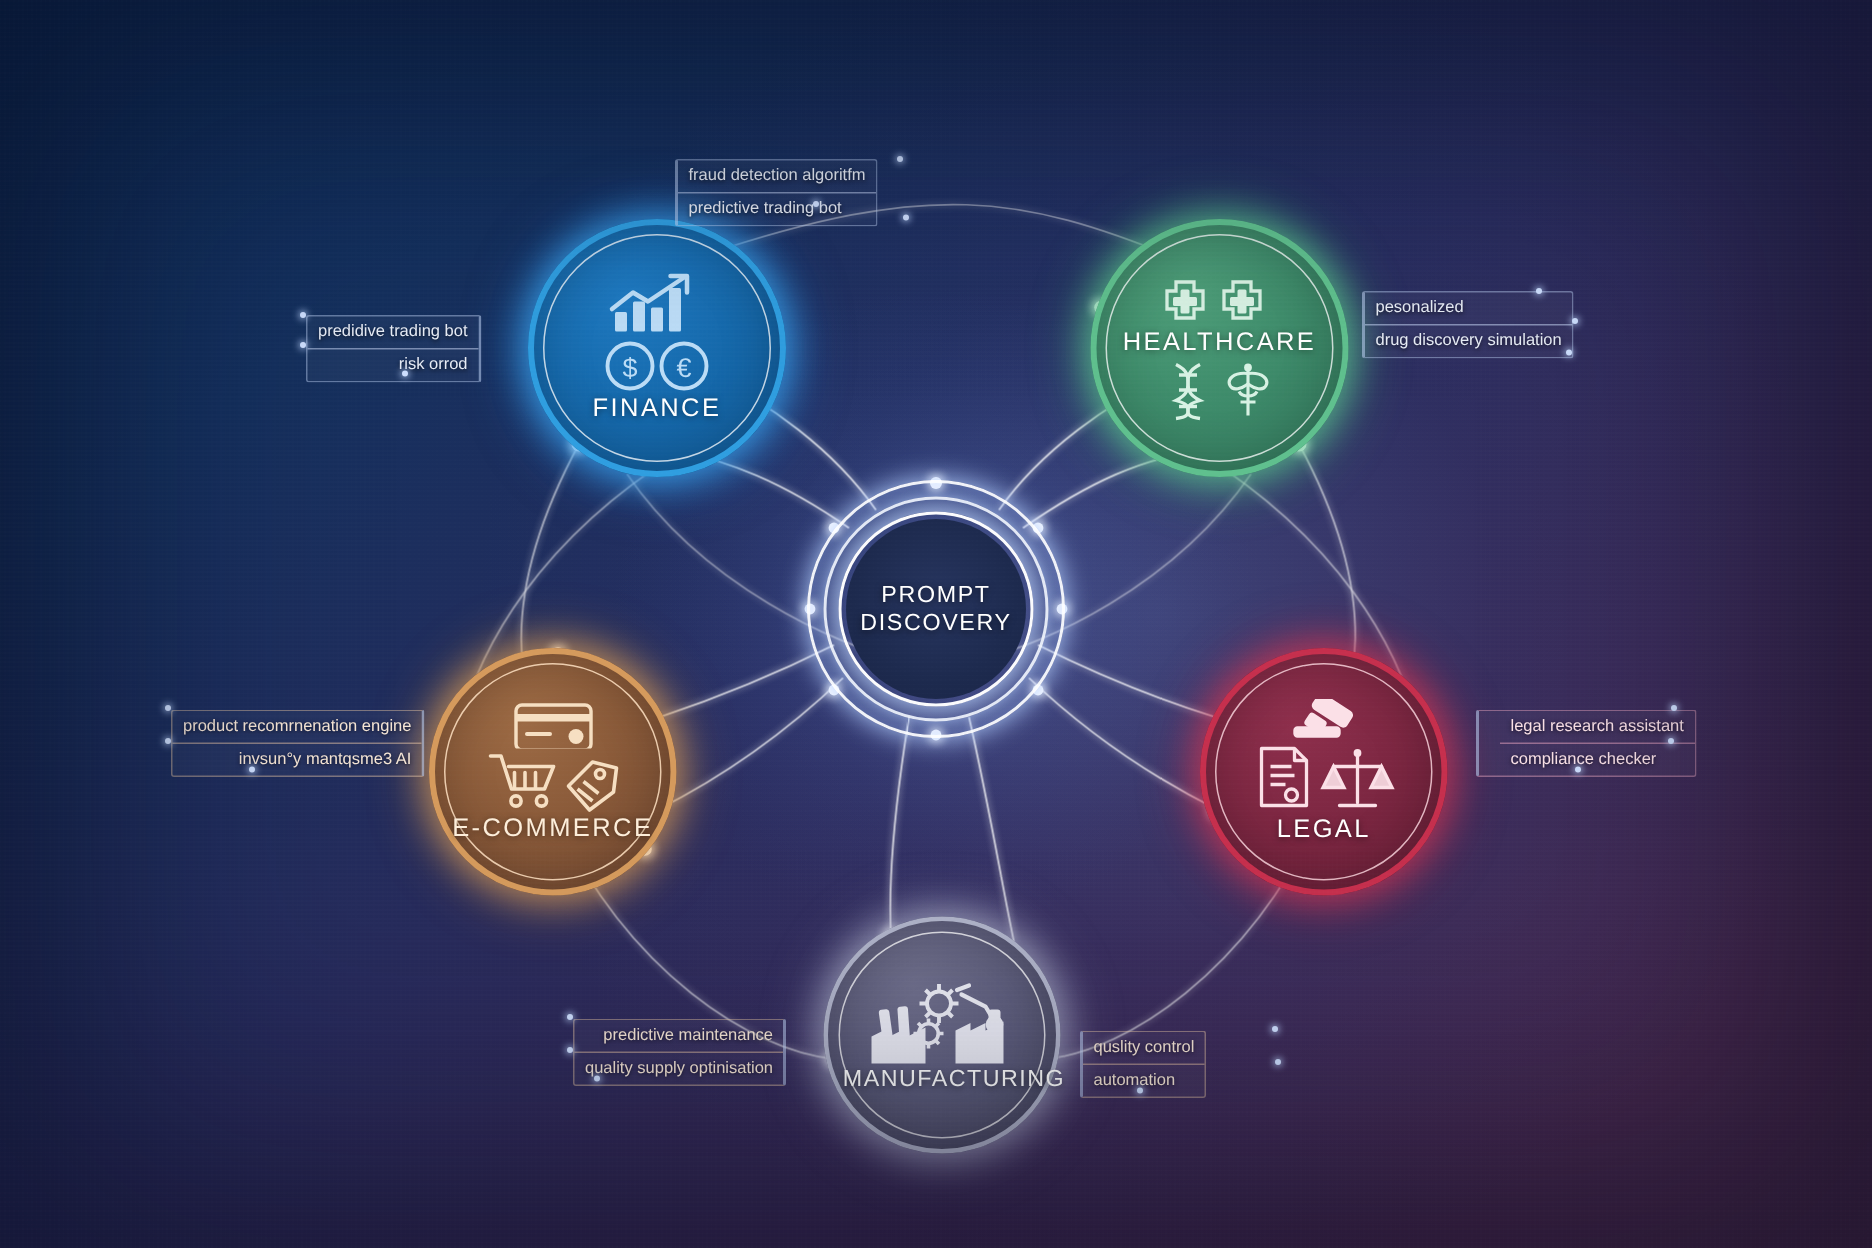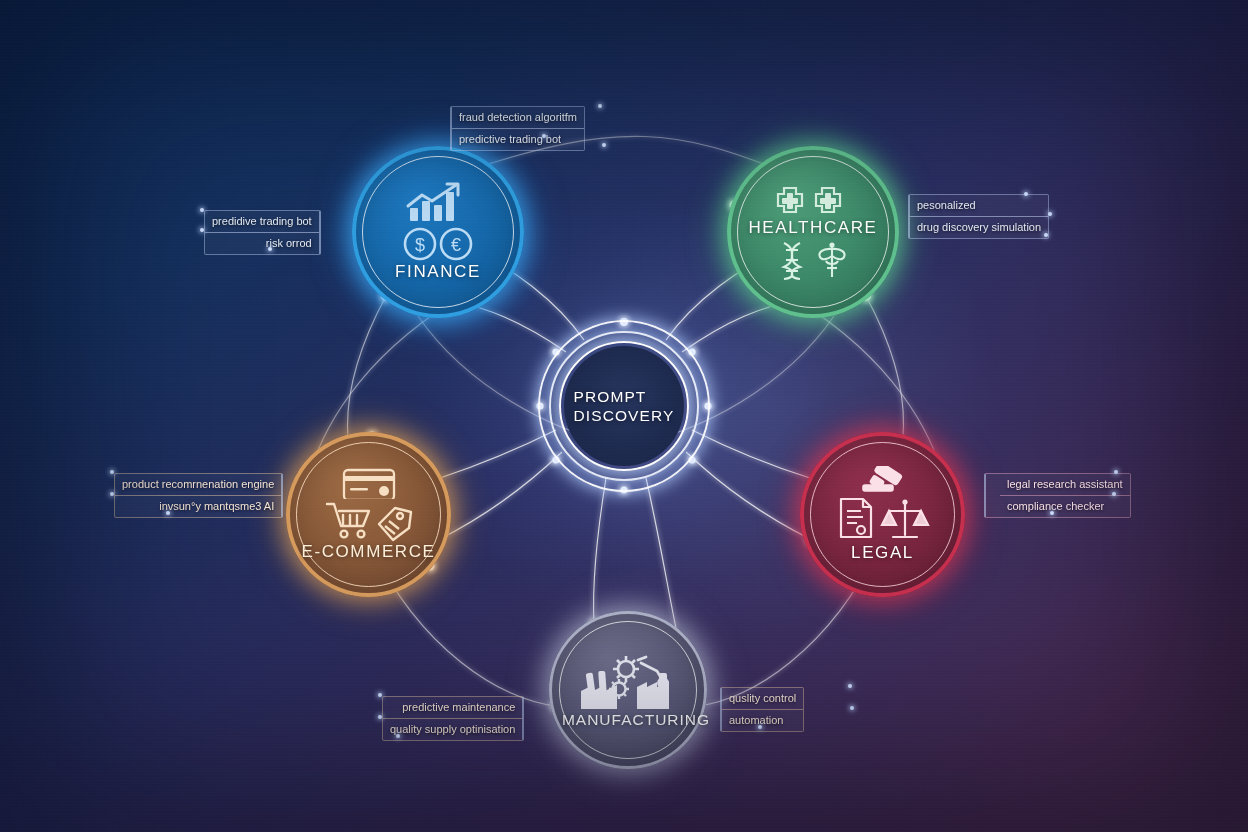--- a/index.html
+++ b/index.html
@@ -72,21 +72,21 @@
   #hub{position:absolute;left:538px;top:320px;width:172px;height:172px;border-radius:50%;
        display:flex;align-items:center;justify-content:center;}
   #hub .hring{position:absolute;border-radius:50%;box-sizing:border-box;}
   #hub .r1{inset:0;border:2.5px solid rgba(255,255,255,0.95);
        box-shadow:0 0 16px 2px rgba(180,205,255,.8), inset 0 0 12px rgba(160,190,255,.5);}
   #hub .r2{inset:11px;border:2px solid rgba(255,255,255,0.9);box-shadow:0 0 12px 1px rgba(170,200,255,.65);}
   #hub .r3{inset:21px;border:2.5px solid rgba(255,255,255,0.98);
        box-shadow:0 0 18px 3px rgba(190,215,255,.85);}
   #hub .face{position:absolute;inset:26px;border-radius:50%;
        background:radial-gradient(circle at 50% 45%, #27355f 0%, #1d2a4e 60%, #1a2546 100%);}
-  #hub .hubtext{position:relative;text-align:left;color:#fff;line-height:1.25;
+  #hub .hubtext{position:relative;text-align:center;color:#fff;line-height:1.25;
        font-size:15.5px;letter-spacing:1.1px;text-shadow:0 1px 5px rgba(0,0,0,.6);}
 
   
   .callout{position:absolute;display:flex;flex-direction:column;}
   .callout .row{
       color:#e8edf6;font-size:11px;line-height:15px;padding:3px 7px;
       white-space:nowrap;border-bottom:1px solid rgba(200,215,245,0.55);
       text-shadow:0 1px 3px rgba(0,0,0,.65);}
   .callout.right .row{text-align:left;}
   .callout.left .row{text-align:right;}
@@ -389,21 +389,21 @@
   <div class="callout right co-rose" style="left:984px;top:473px;">
     <div class="box">
       <div class="row">legal research assistant</div>
       <div class="row" style="border-bottom:none">compliance checker</div>
     </div>
     <div class="dot" style="left:130px;top:-3px"></div>
     <div class="dot" style="left:128px;top:19px"></div>
     <div class="dot" style="left:66px;top:38px"></div>
   </div>
 
-  <div class="callout left co-warm" style="left:382px;top:696px;">
+  <div class="callout left co-warm" style="left:382px;top:679px;">
     <div class="box">
       <div class="row">predictive maintenance</div>
       <div class="row" style="border-bottom:none">quality supply optinisation</div>
     </div>
     <div class="dot" style="left:-4px;top:-3px"></div>
     <div class="dot" style="left:-4px;top:19px"></div>
     <div class="dot" style="left:14px;top:38px"></div>
   </div>
 
   <div class="callout right co-warm" style="left:720px;top:687px;">

